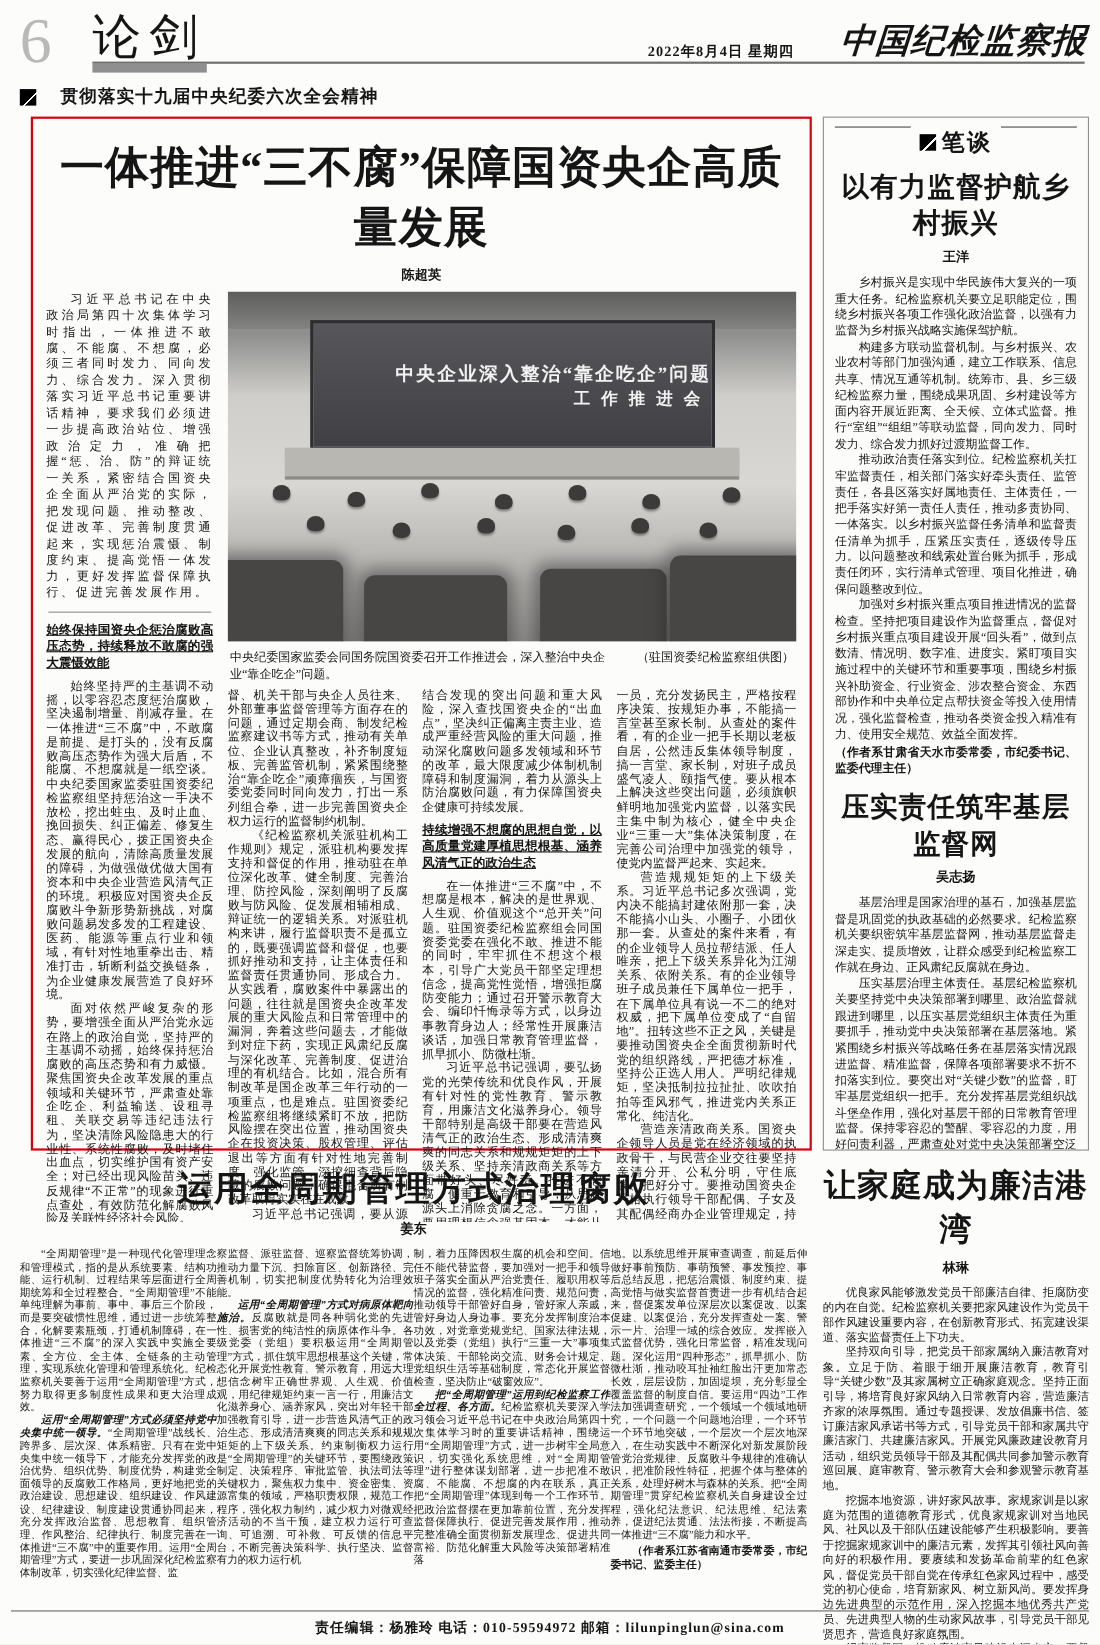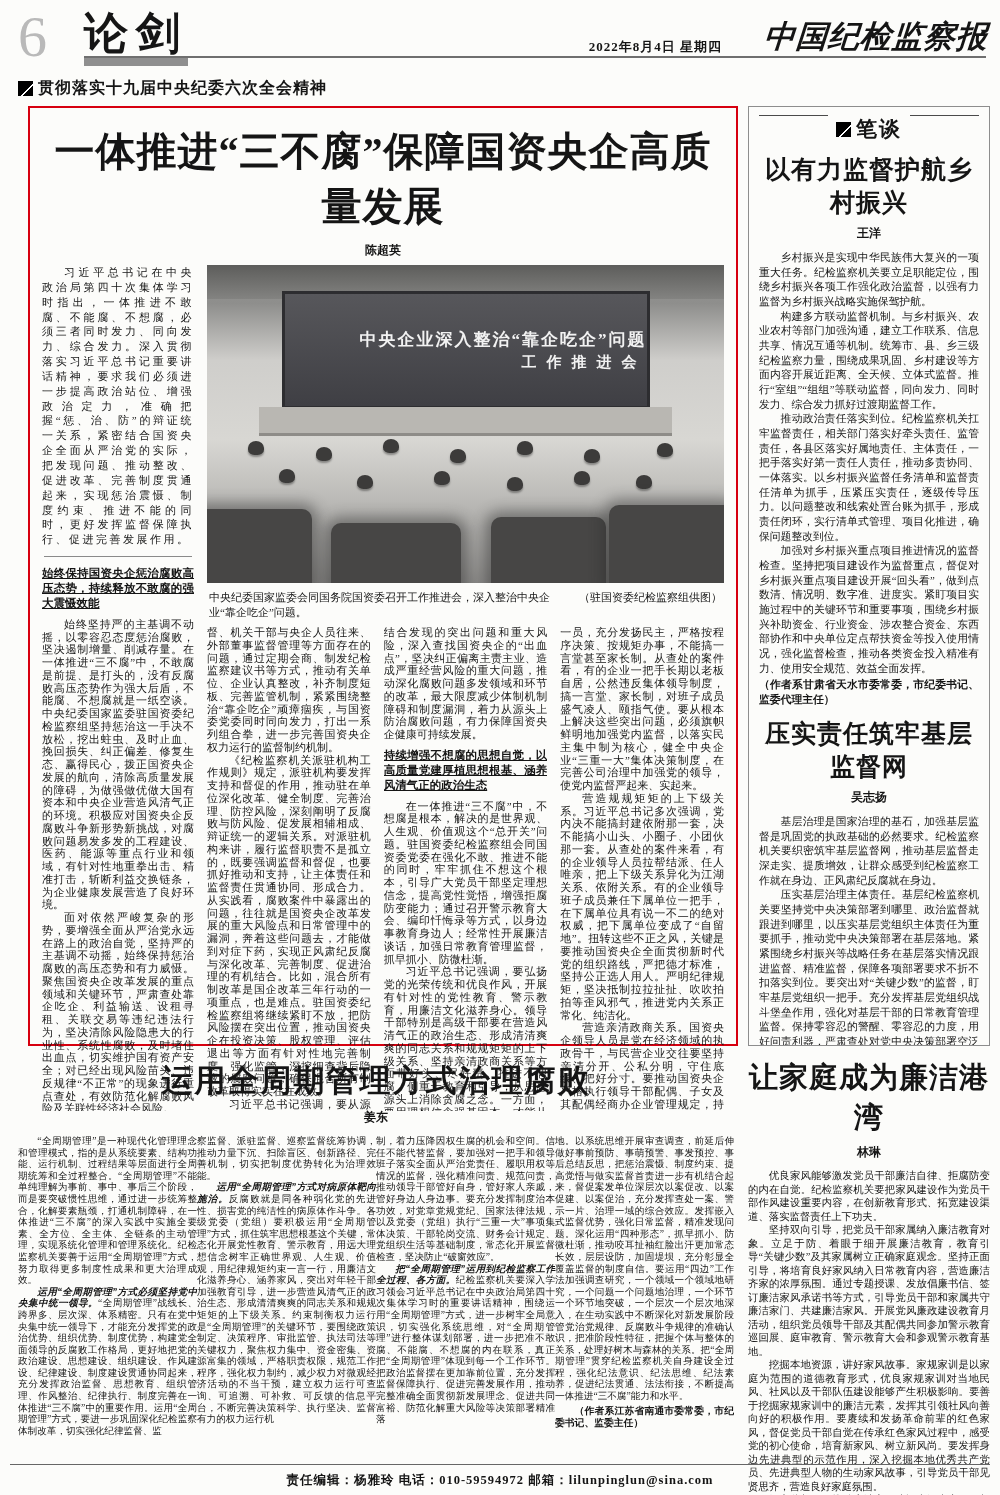--- a/index.html
+++ b/index.html
@@ -1,28 +1,28 @@
 <!DOCTYPE html>
 <html><head>
 <meta charset="utf-8">
 <style>
   html,body{margin:0;padding:0;background:#e8e8e4;}
   .page{position:relative;width:1000px;height:1495px;background:#fcfcfa;margin:0 auto;
         font-family:"Liberation Serif","DejaVu Serif",serif;color:#151515;overflow:hidden;}
   
   .masthead{position:absolute;top:8px;left:18px;width:972px;height:62px;}
   .pagenum{position:absolute;left:0;top:0;font-size:58px;line-height:1;color:#b9b9b9;font-weight:400;}
-  .section-name{position:absolute;left:66px;top:-4px;font-size:44px;font-weight:700;letter-spacing:8px;}
+  .section-name{position:absolute;left:66px;top:-4px;font-size:44px;font-weight:400;letter-spacing:8px;}
   .header-rule{position:absolute;left:66px;right:4px;top:48px;border-top:2px solid #6f6f6f;}
   .header-block{position:absolute;left:66px;top:50px;width:104px;height:8px;background:#8f8f8f;}
   .date-line{position:absolute;right:268px;top:30px;font-size:13px;font-weight:bold;letter-spacing:1px;white-space:nowrap;}
   .paper-logo{position:absolute;right:2px;top:8px;font-size:31px;font-weight:900;font-style:italic;
               letter-spacing:1px;transform:skewX(-4deg);white-space:nowrap;}
   
-  .kicker{position:absolute;top:78px;left:18px;display:flex;align-items:center;gap:5px;
+  .kicker{position:absolute;top:78px;left:18px;display:flex;align-items:center;gap:22px;
           font-size:16px;font-weight:bold;letter-spacing:1px;}
   .emblem{width:15px;height:15px;background:linear-gradient(135deg,#000 58%,#fff 58%,#fff 66%,#000 66%);flex:none;}
   
   .red-box{position:absolute;top:106px;left:28px;width:710px;height:940px;border:2px solid #d7000f;
            box-sizing:border-box;padding:8px 12px 10px;background:#fcfcfa;}
   .main-headline{text-align:center;font-size:40px;font-weight:900;letter-spacing:1px;margin:8px 0 0;}
   .main-byline{text-align:center;font-size:12px;font-weight:bold;margin:8px 0 6px;}
   .main-body{display:flex;gap:13px;height:846px;overflow:hidden;}
   .main-left{width:152px;flex:none;font-size:11px;line-height:1.16;text-align:justify;overflow:hidden;}
   .main-right{flex:1;display:flex;flex-direction:column;overflow:hidden;}
@@ -96,21 +96,21 @@
     <span>贯彻落实十九届中央纪委六次全会精神</span>
   </div>
 
   <div class="red-box">
     <div class="main-headline">一体推进“三不腐”保障国资央企高质量发展</div>
     <div class="main-byline">陈超英</div>
 
     <div class="main-body">
 
       <div class="main-left">
-        <p class="intro">习近平总书记在中央政治局第四十次集体学习时指出，一体推进不敢腐、不能腐、不想腐，必须三者同时发力、同向发力、综合发力。深入贯彻落实习近平总书记重要讲话精神，要求我们必须进一步提高政治站位、增强政治定力，准确把握“惩、治、防”的辩证统一关系，紧密结合国资央企全面从严治党的实际，把发现问题、推动整改、促进改革、完善制度贯通起来，实现惩治震慑、制度约束、推进不能的同时，更好发挥监督保障执行、促进完善发展作用。</p>
+        <p class="intro">习近平总书记在中央政治局第四十次集体学习时指出，一体推进不敢腐、不能腐、不想腐，必须三者同时发力、同向发力、综合发力。深入贯彻落实习近平总书记重要讲话精神，要求我们必须进一步提高政治站位、增强政治定力，准确把握“惩、治、防”的辩证统一关系，紧密结合国资央企全面从严治党的实际，把发现问题、推动整改、促进改革、完善制度贯通起来，实现惩治震慑、制度约束、提高觉悟一体发力，更好发挥监督保障执行、促进完善发展作用。</p>
         <div class="divider"></div>
         <p class="subhead">始终保持国资央企惩治腐败高压态势，持续释放不敢腐的强大震慑效能</p>
         <p>始终坚持严的主基调不动摇，以零容忍态度惩治腐败，坚决遏制增量、削减存量。在一体推进“三不腐”中，不敢腐是前提、是打头的，没有反腐败高压态势作为强大后盾，不能腐、不想腐就是一纸空谈。中央纪委国家监委驻国资委纪检监察组坚持惩治这一手决不放松，挖出蛀虫、及时止血、挽回损失、纠正偏差、修复生态、赢得民心，拨正国资央企发展的航向，清除高质量发展的障碍，为做强做优做大国有资本和中央企业营造风清气正的环境。积极应对国资央企反腐败斗争新形势新挑战，对腐败问题易发多发的工程建设、医药、能源等重点行业和领域，有针对性地重拳出击、精准打击，斩断利益交换链条，为企业健康发展营造了良好环境。</p>
         <p>面对依然严峻复杂的形势，要增强全面从严治党永远在路上的政治自觉，坚持严的主基调不动摇，始终保持惩治腐败的高压态势和有力威慑。聚焦国资央企改革发展的重点领域和关键环节，严肃查处靠企吃企、利益输送、设租寻租、关联交易等违纪违法行为，坚决清除风险隐患大的行业性、系统性腐败，及时堵住出血点，切实维护国有资产安全；对已经出现风险苗头、违反规律“不正常”的现象进行重点查处，有效防范化解腐败风险及关联性经济社会风险。</p>
 
       </div>
 
       <div class="main-right">
         <div class="photo">
           <div class="ph-ceiling"></div>

